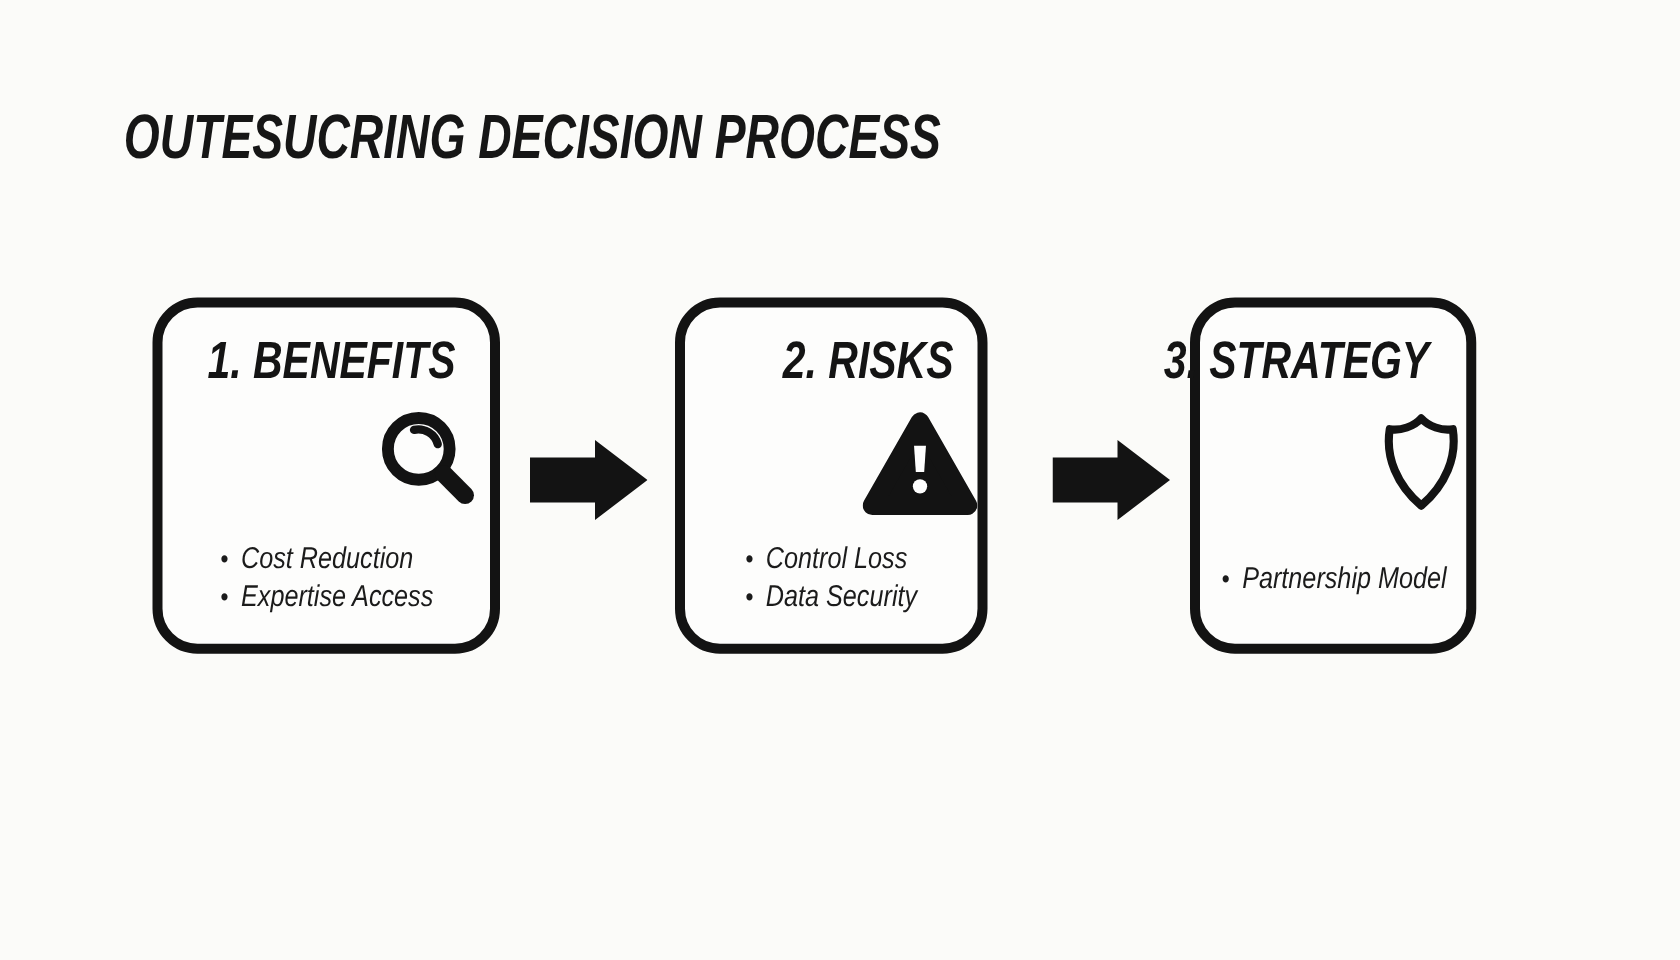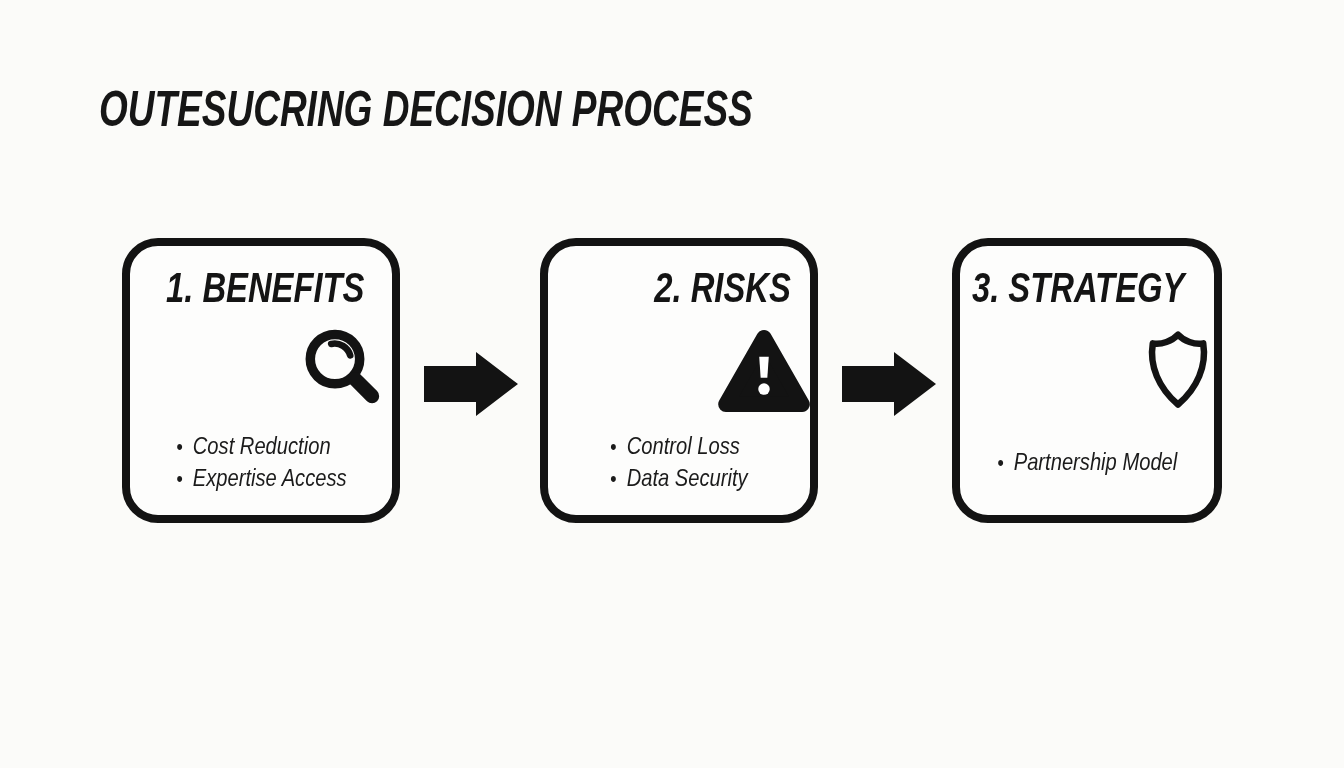--- a/index.html
+++ b/index.html
@@ -37,22 +37,22 @@
     height: 285px;
     box-sizing: border-box;
     background: #fdfdfc;
     border: 8px solid #131313;
     border-radius: 36px;
     display: flex;
     flex-direction: column;
     align-items: flex-end;
   }
   .card-1 { left: 122px; width: 278px; }
-  .card-2 { left: 540px; width: 278px; }
-  .card-3 { left: 952px; width: 270px; }
+  .card-2 { left: 540px; width: 250px; }
+  .card-3 { left: 952px; width: 229px; }
   .card-title {
     margin: 18px 0 0 0;
     font-size: 42px;
     font-weight: 700;
     line-height: 1.15;
     white-space: nowrap;
     transform: scaleX(0.78);
     transform-origin: center top;
     color: #141414;
   }

